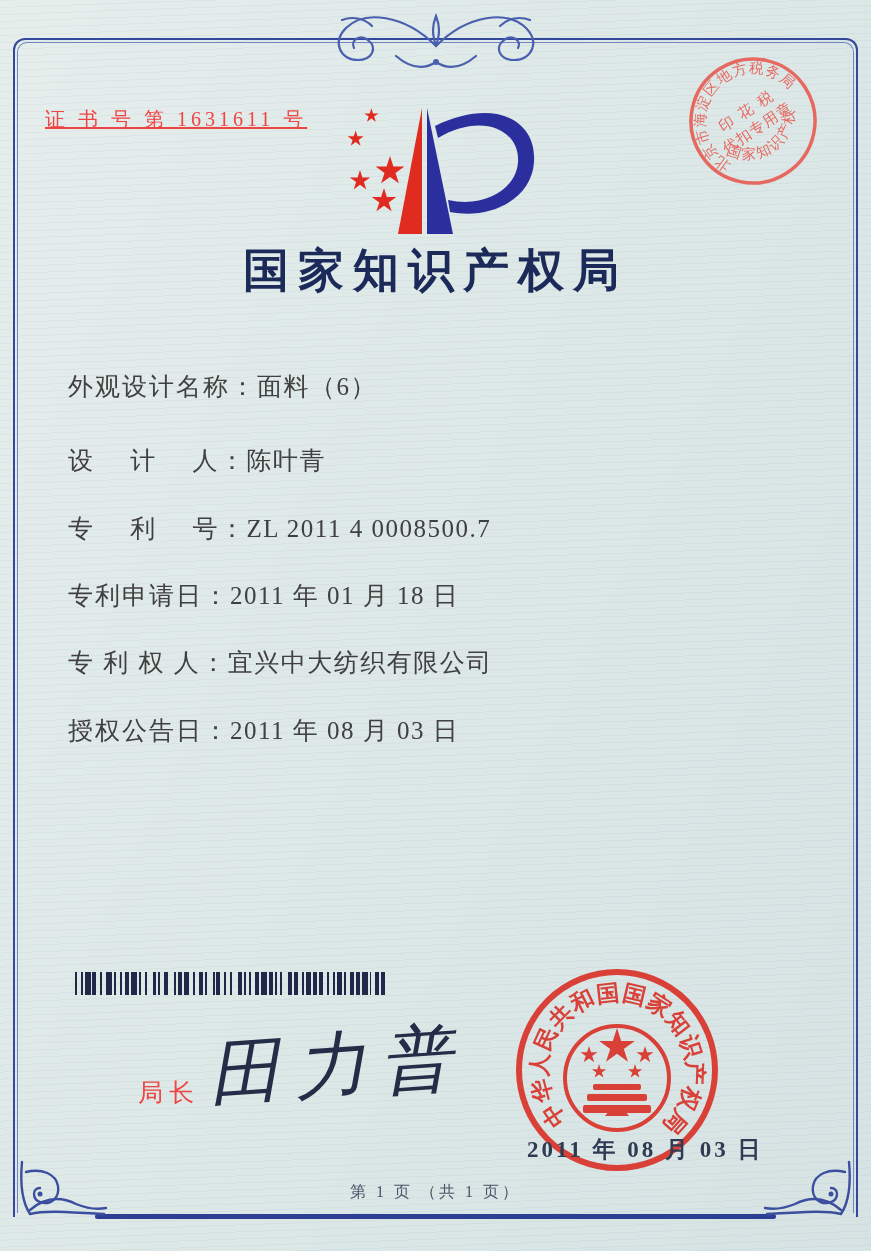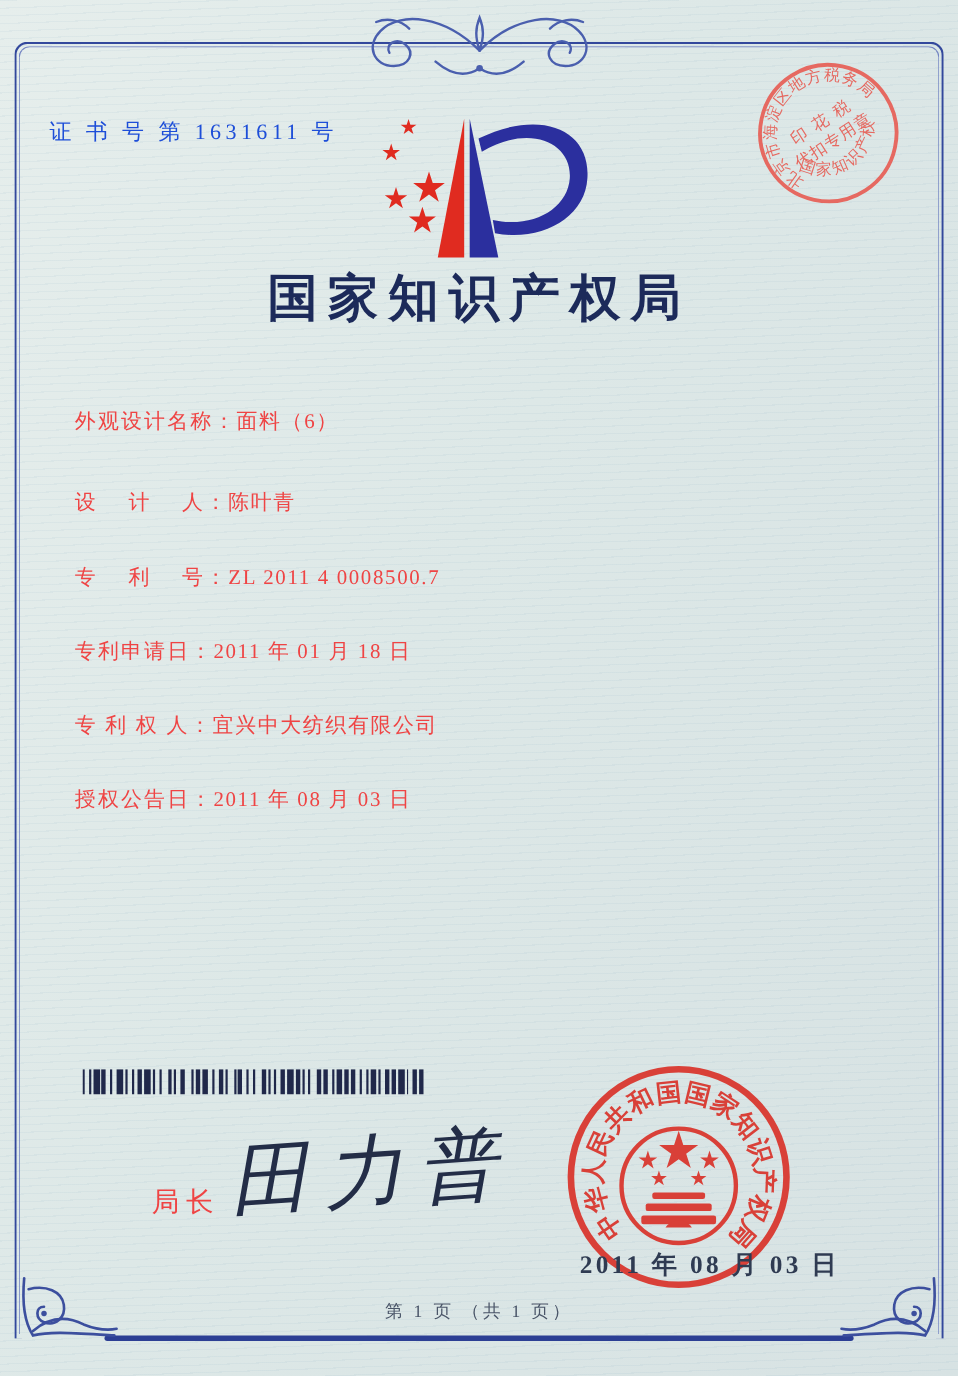--- a/index.html
+++ b/index.html
@@ -13,25 +13,25 @@
   }
   .frame{position:absolute;left:13px;right:13px;top:38px;bottom:34px;
     border:2px solid #33489c;border-bottom:none;border-radius:12px 12px 0 0;}
   .frame-inner{position:absolute;left:17px;right:17px;top:42px;bottom:38px;
     border:1px solid #7384c2;border-bottom:none;border-radius:10px 10px 0 0;}
   .bottom-line{position:absolute;left:95px;right:95px;top:1214px;height:5px;background:#2c3f94;border-radius:3px;}
   .ornament-top{position:absolute;left:272px;top:8px;width:328px;height:70px;}
   .corner{position:absolute;width:95px;height:62px;top:1158px;}
   .corner.left{left:16px;}
   .corner.right{right:16px;transform:scaleX(-1);}
-  .cert-no{position:absolute;left:45px;top:106px;font-size:20px;letter-spacing:4px;color:#1d4ed8;}
+  .cert-no{position:absolute;left:45px;top:106px;font-size:20px;letter-spacing:4px;color:#ef4444;text-decoration:underline;}
   .logo{position:absolute;left:332px;top:96px;width:232px;height:142px;}
   .title{position:absolute;left:0;top:240px;width:100%;text-align:center;
     font-size:46px;font-weight:bold;letter-spacing:9px;color:#1c2a5a;}
-  .field{position:absolute;left:68px;font-size:19px;letter-spacing:1.5px;color:#ef4444;white-space:nowrap;}
+  .field{position:absolute;left:68px;font-size:25px;letter-spacing:1.5px;color:#404040;white-space:nowrap;}
   .field .lbl{letter-spacing:2px;}
   .f0{top:370px;}.f1{top:444px;}.f2{top:512px;}.f3{top:579px;}.f4{top:646px;}.f5{top:714px;}
   .paras{position:absolute;left:42px;top:752px;width:790px;font-size:19px;line-height:29px;
     color:#41516a;text-align:justify;letter-spacing:0.5px;}
   .paras p{margin:0 0 3px 0;text-indent:2em;}
   .barcode{position:absolute;left:75px;top:972px;width:312px;height:23px;overflow:hidden;
     display:flex;align-items:stretch;}
   .barcode i{display:block;height:100%;}
   .barcode i.b{background:#20284a;}
   .sig-label{position:absolute;left:138px;top:1076px;font-size:25px;letter-spacing:6px;color:#ef4444;}

